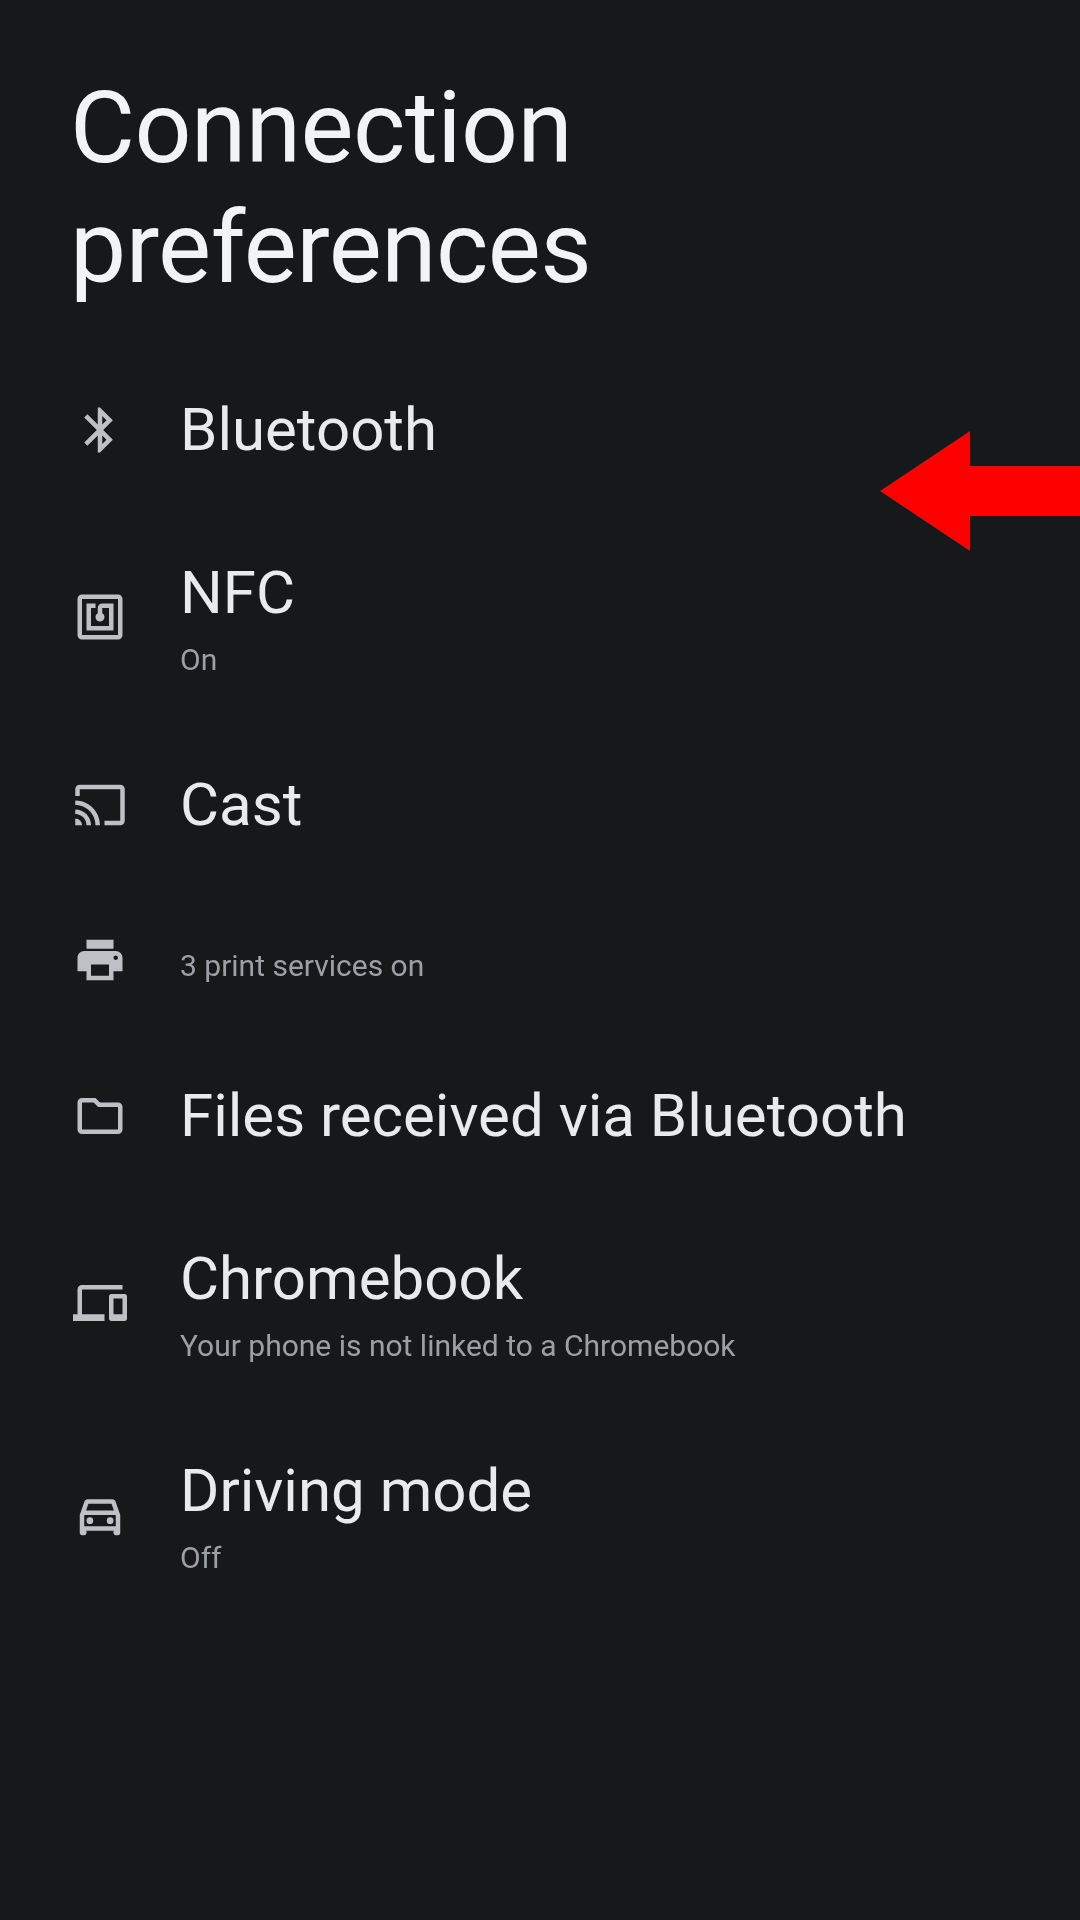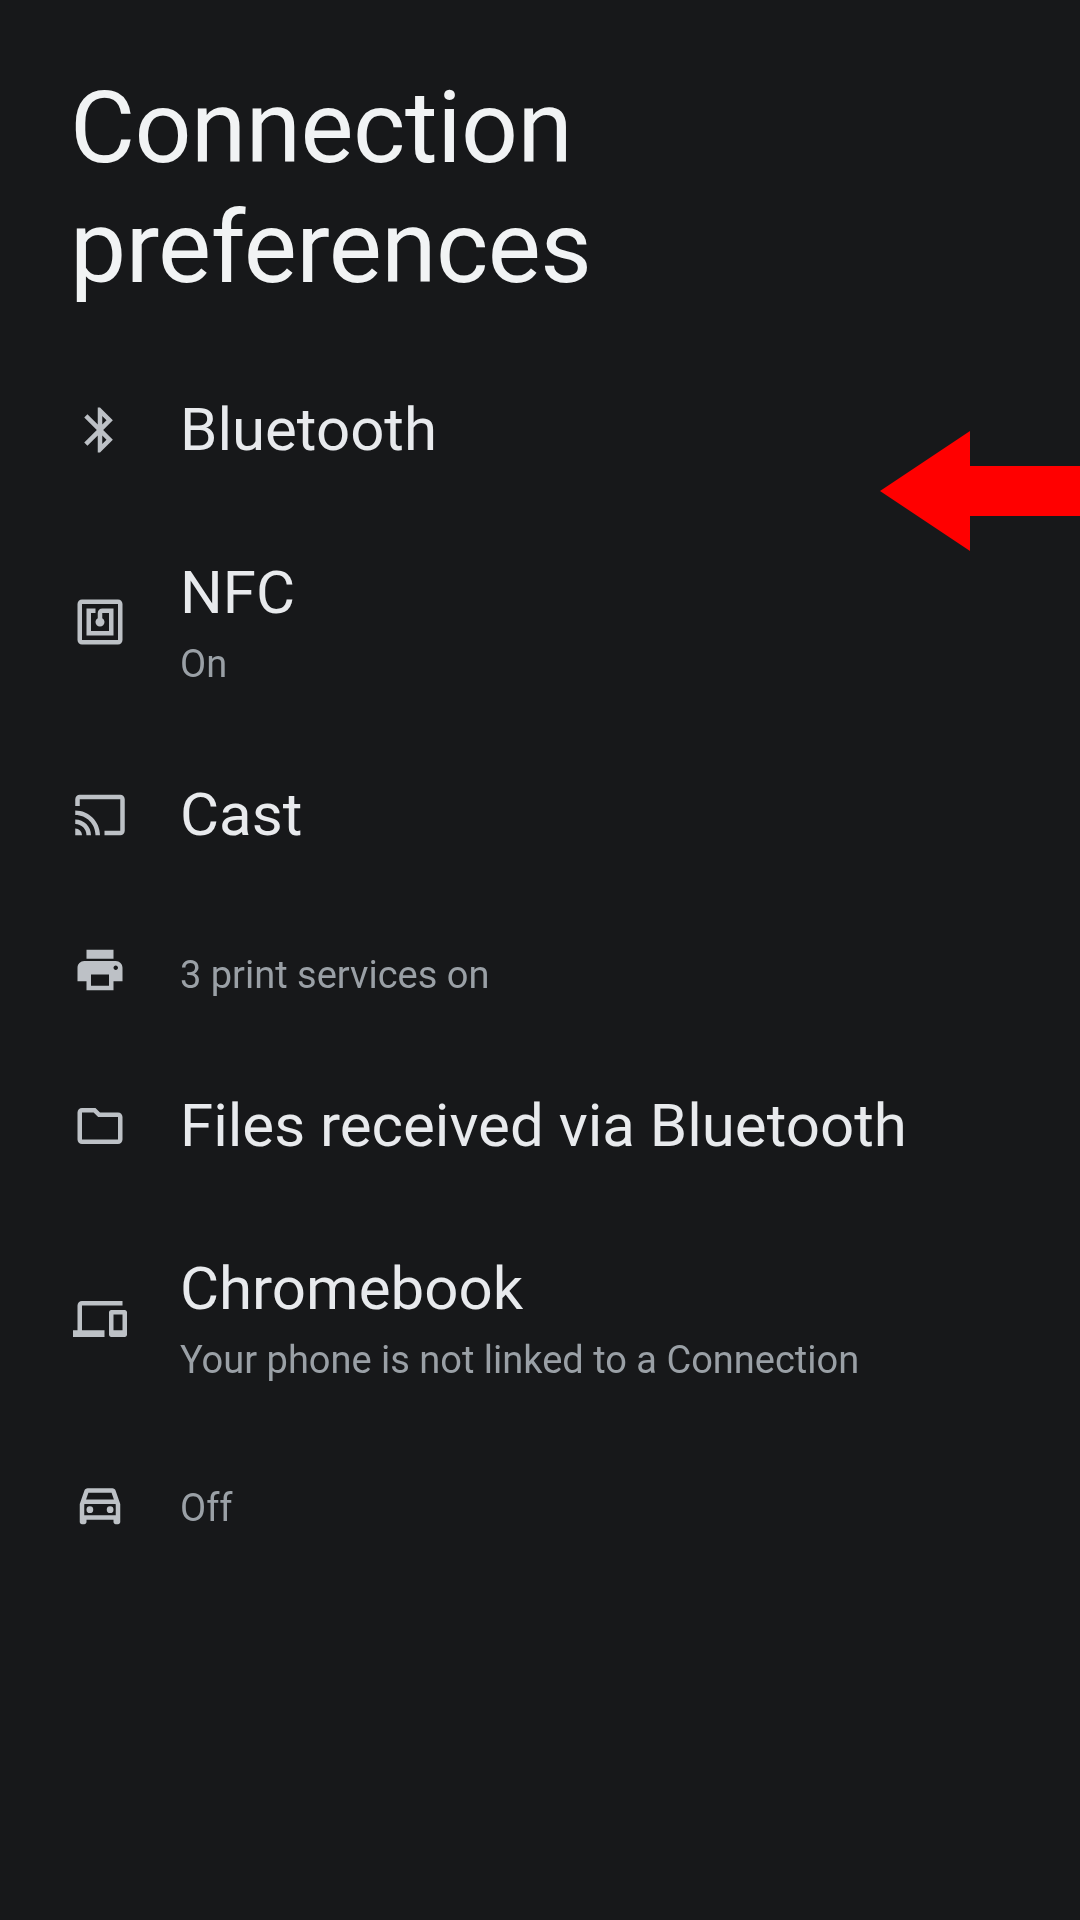--- a/index.html
+++ b/index.html
@@ -54,21 +54,21 @@
     justify-content: center;
     min-height: 60px;
   }
   .title {
     font-size: 60px;
     font-weight: 400;
     color: #e8eaed;
     line-height: 1.25;
   }
   .subtitle {
-    font-size: 38px;
+    font-size: 30px;
     font-weight: 400;
     color: #9aa0a6;
     margin-top: 10px;
     line-height: 1.3;
   }
   .arrow {
     position: absolute;
     left: 880px;
     top: 426px;
     fill: #ff0000;
@@ -140,33 +140,34 @@
   </div>
 
   <div class="item">
     <span class="icon-slot">
       <svg viewBox="0 0 24 24">
           <path d="M4 6h18V4H4c-1.1 0-2 .9-2 2v11H0v3h14v-3H4V6zm19 2h-6c-.55 0-1 .45-1 1v10c0 .55.45 1 1 1h6c.55 0 1-.45 1-1V9c0-.55-.45-1-1-1zm-1 9h-4v-7h4v7z"></path>
         </svg>
     </span>
     <div class="texts">
       <span class="title">Chromebook</span>
-      <span class="subtitle">Your phone is not linked to a Connection</span>
+      <span class="subtitle">Your phone is not linked to a Chromebook</span>
     </div>
   </div>
 
   <div class="item">
     <span class="icon-slot">
       <svg viewBox="0 0 24 24">
           <path d="M18.92 6.01C18.72 5.42 18.16 5 17.5 5h-11c-.66 0-1.21.42-1.42 1.01L3 12v8c0 .55.45 1 1 1h1c.55 0 1-.45 1-1v-1h12v1c0 .55.45 1 1 1h1c.55 0 1-.45 1-1v-8l-2.08-5.99zM6.85 7h10.29l1.04 3H5.81l1.04-3zM19 17H5v-4.66l.12-.34h13.77l.11.34V17z"></path>
           <circle cx="7.5" cy="14.5" r="1.5"></circle>
           <circle cx="16.5" cy="14.5" r="1.5"></circle>
         </svg>
     </span>
     <div class="texts">
+      <span class="title">Driving mode</span>
       <span class="subtitle">Off</span>
     </div>
   </div>
 
 </div>
 
 <svg class="arrow" width="210" height="130" viewBox="0 0 210 130">
   <polygon points="0,65 90,5 90,40 210,40 210,90 90,90 90,125"></polygon>
 </svg>
 

